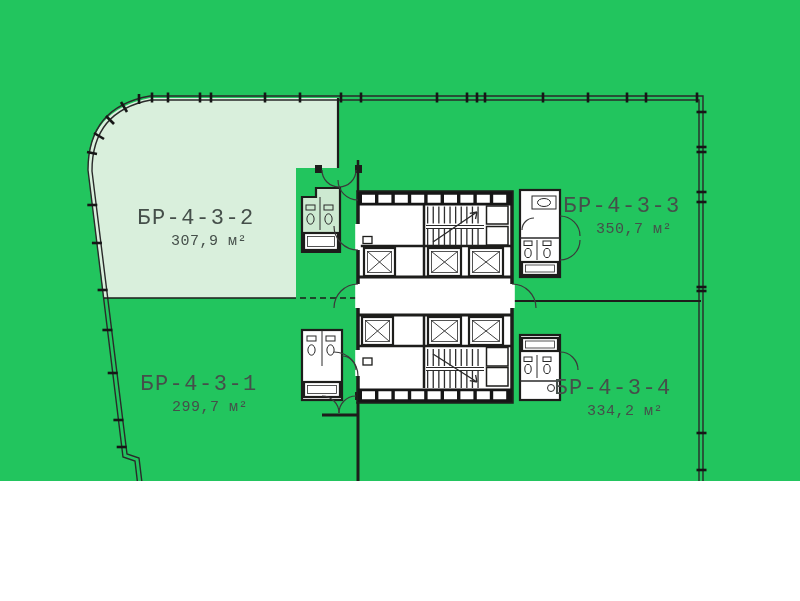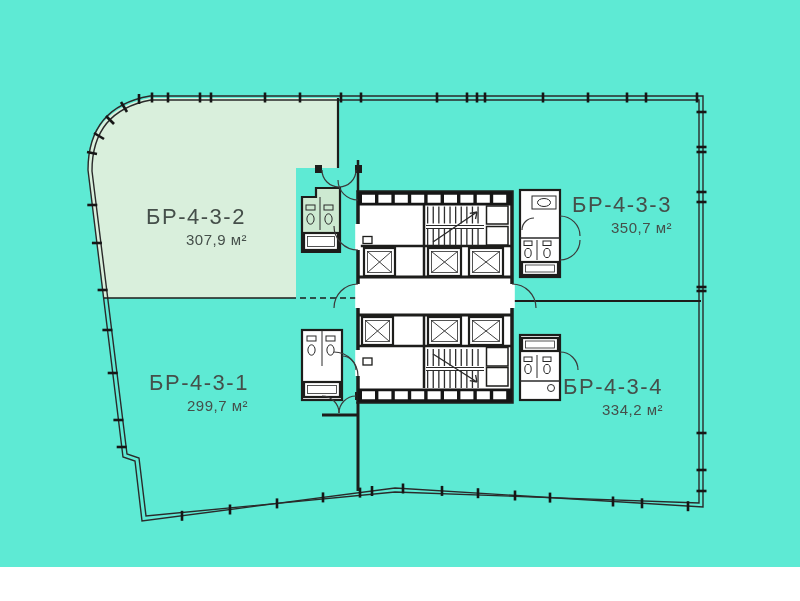--- a/index.html
+++ b/index.html
@@ -1,17 +1,17 @@
 <!DOCTYPE html>
 <html><head>
 <meta charset="utf-8">
 <style>
   html,body{margin:0;padding:0;background:#fff;}
-  .stage{width:800px;height:567px;position:relative;background:#5eead4;overflow:hidden;
-         font-family:Liberation Sans, sans-serif;}
+  .stage{width:800px;height:481px;position:relative;background:#22c55e;overflow:hidden;
+         font-family:Liberation Mono, monospace;}
   svg{display:block;}
   .unit-name{font-size:22px;font-weight:500;letter-spacing:1.5px;}
   .unit-area{font-size:15px;font-weight:400;letter-spacing:0.5px;}
   .wall{stroke:#1d1d1b;fill:none;}
   .thin{stroke:#2a2a2a;fill:none;}
   .door{stroke:#3a3a3a;stroke-width:1.2;fill:none;}
   .fix{stroke:#1d1d1b;fill:#fff;}
 </style>
 </head>
 <body>

